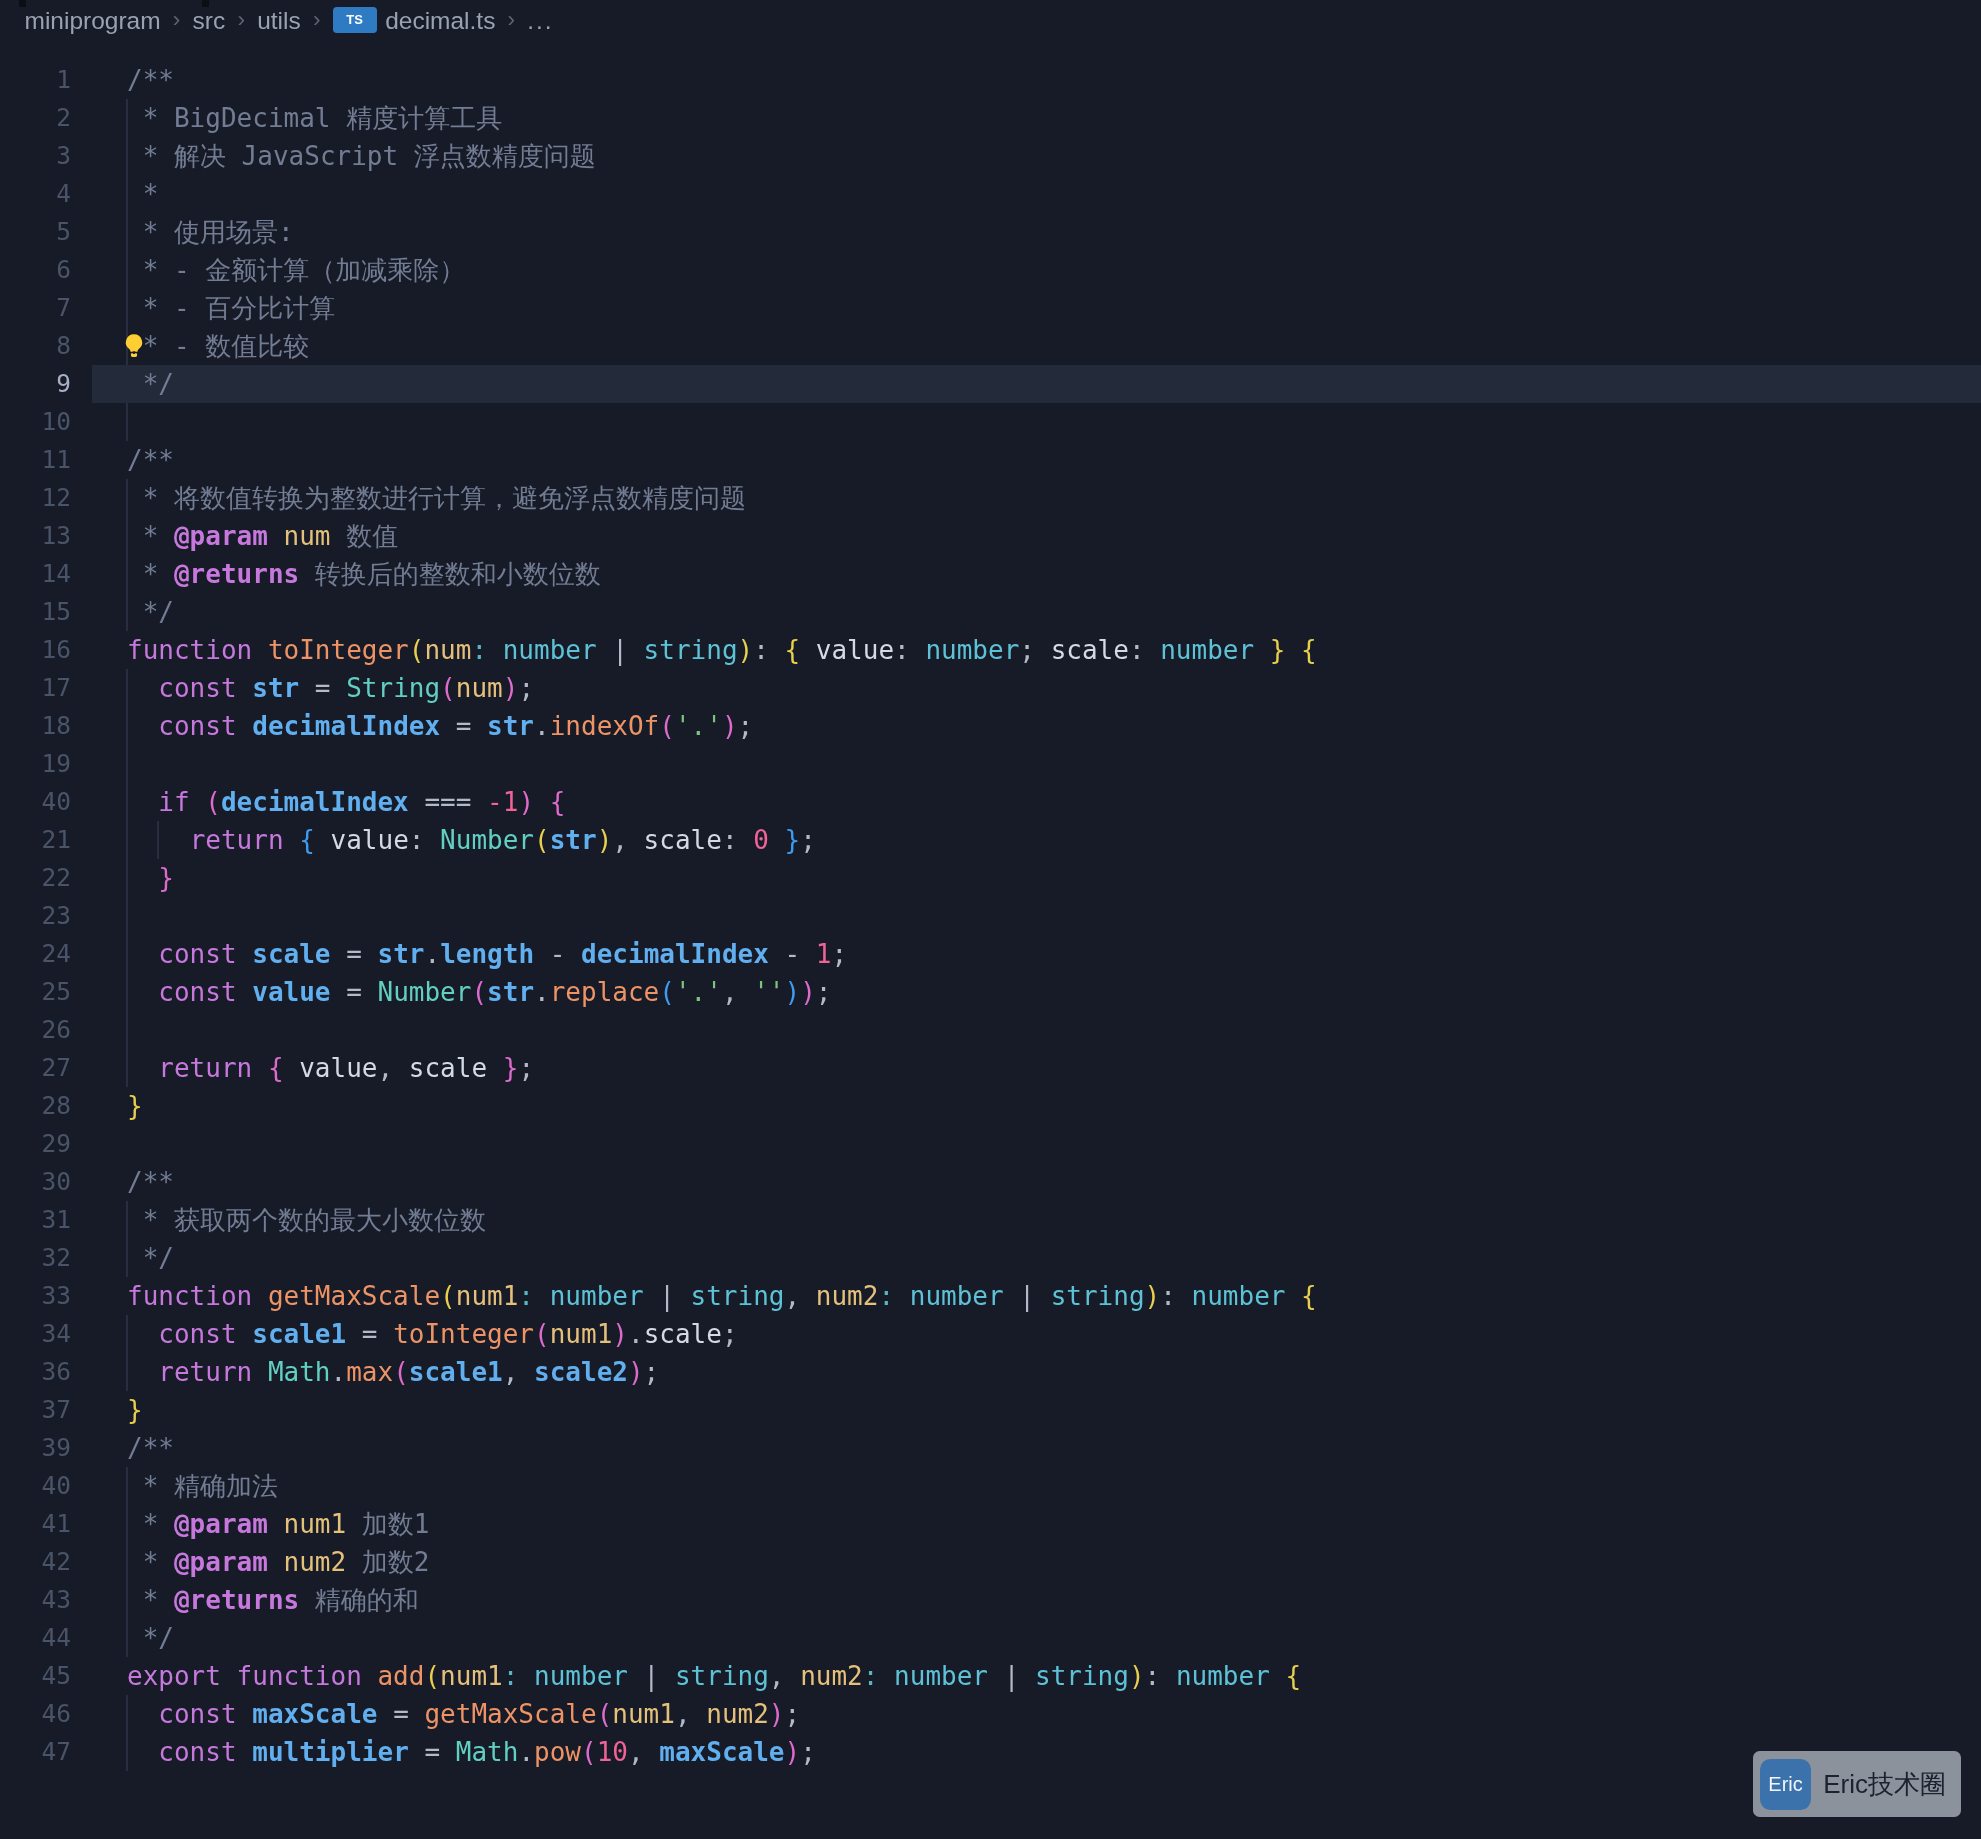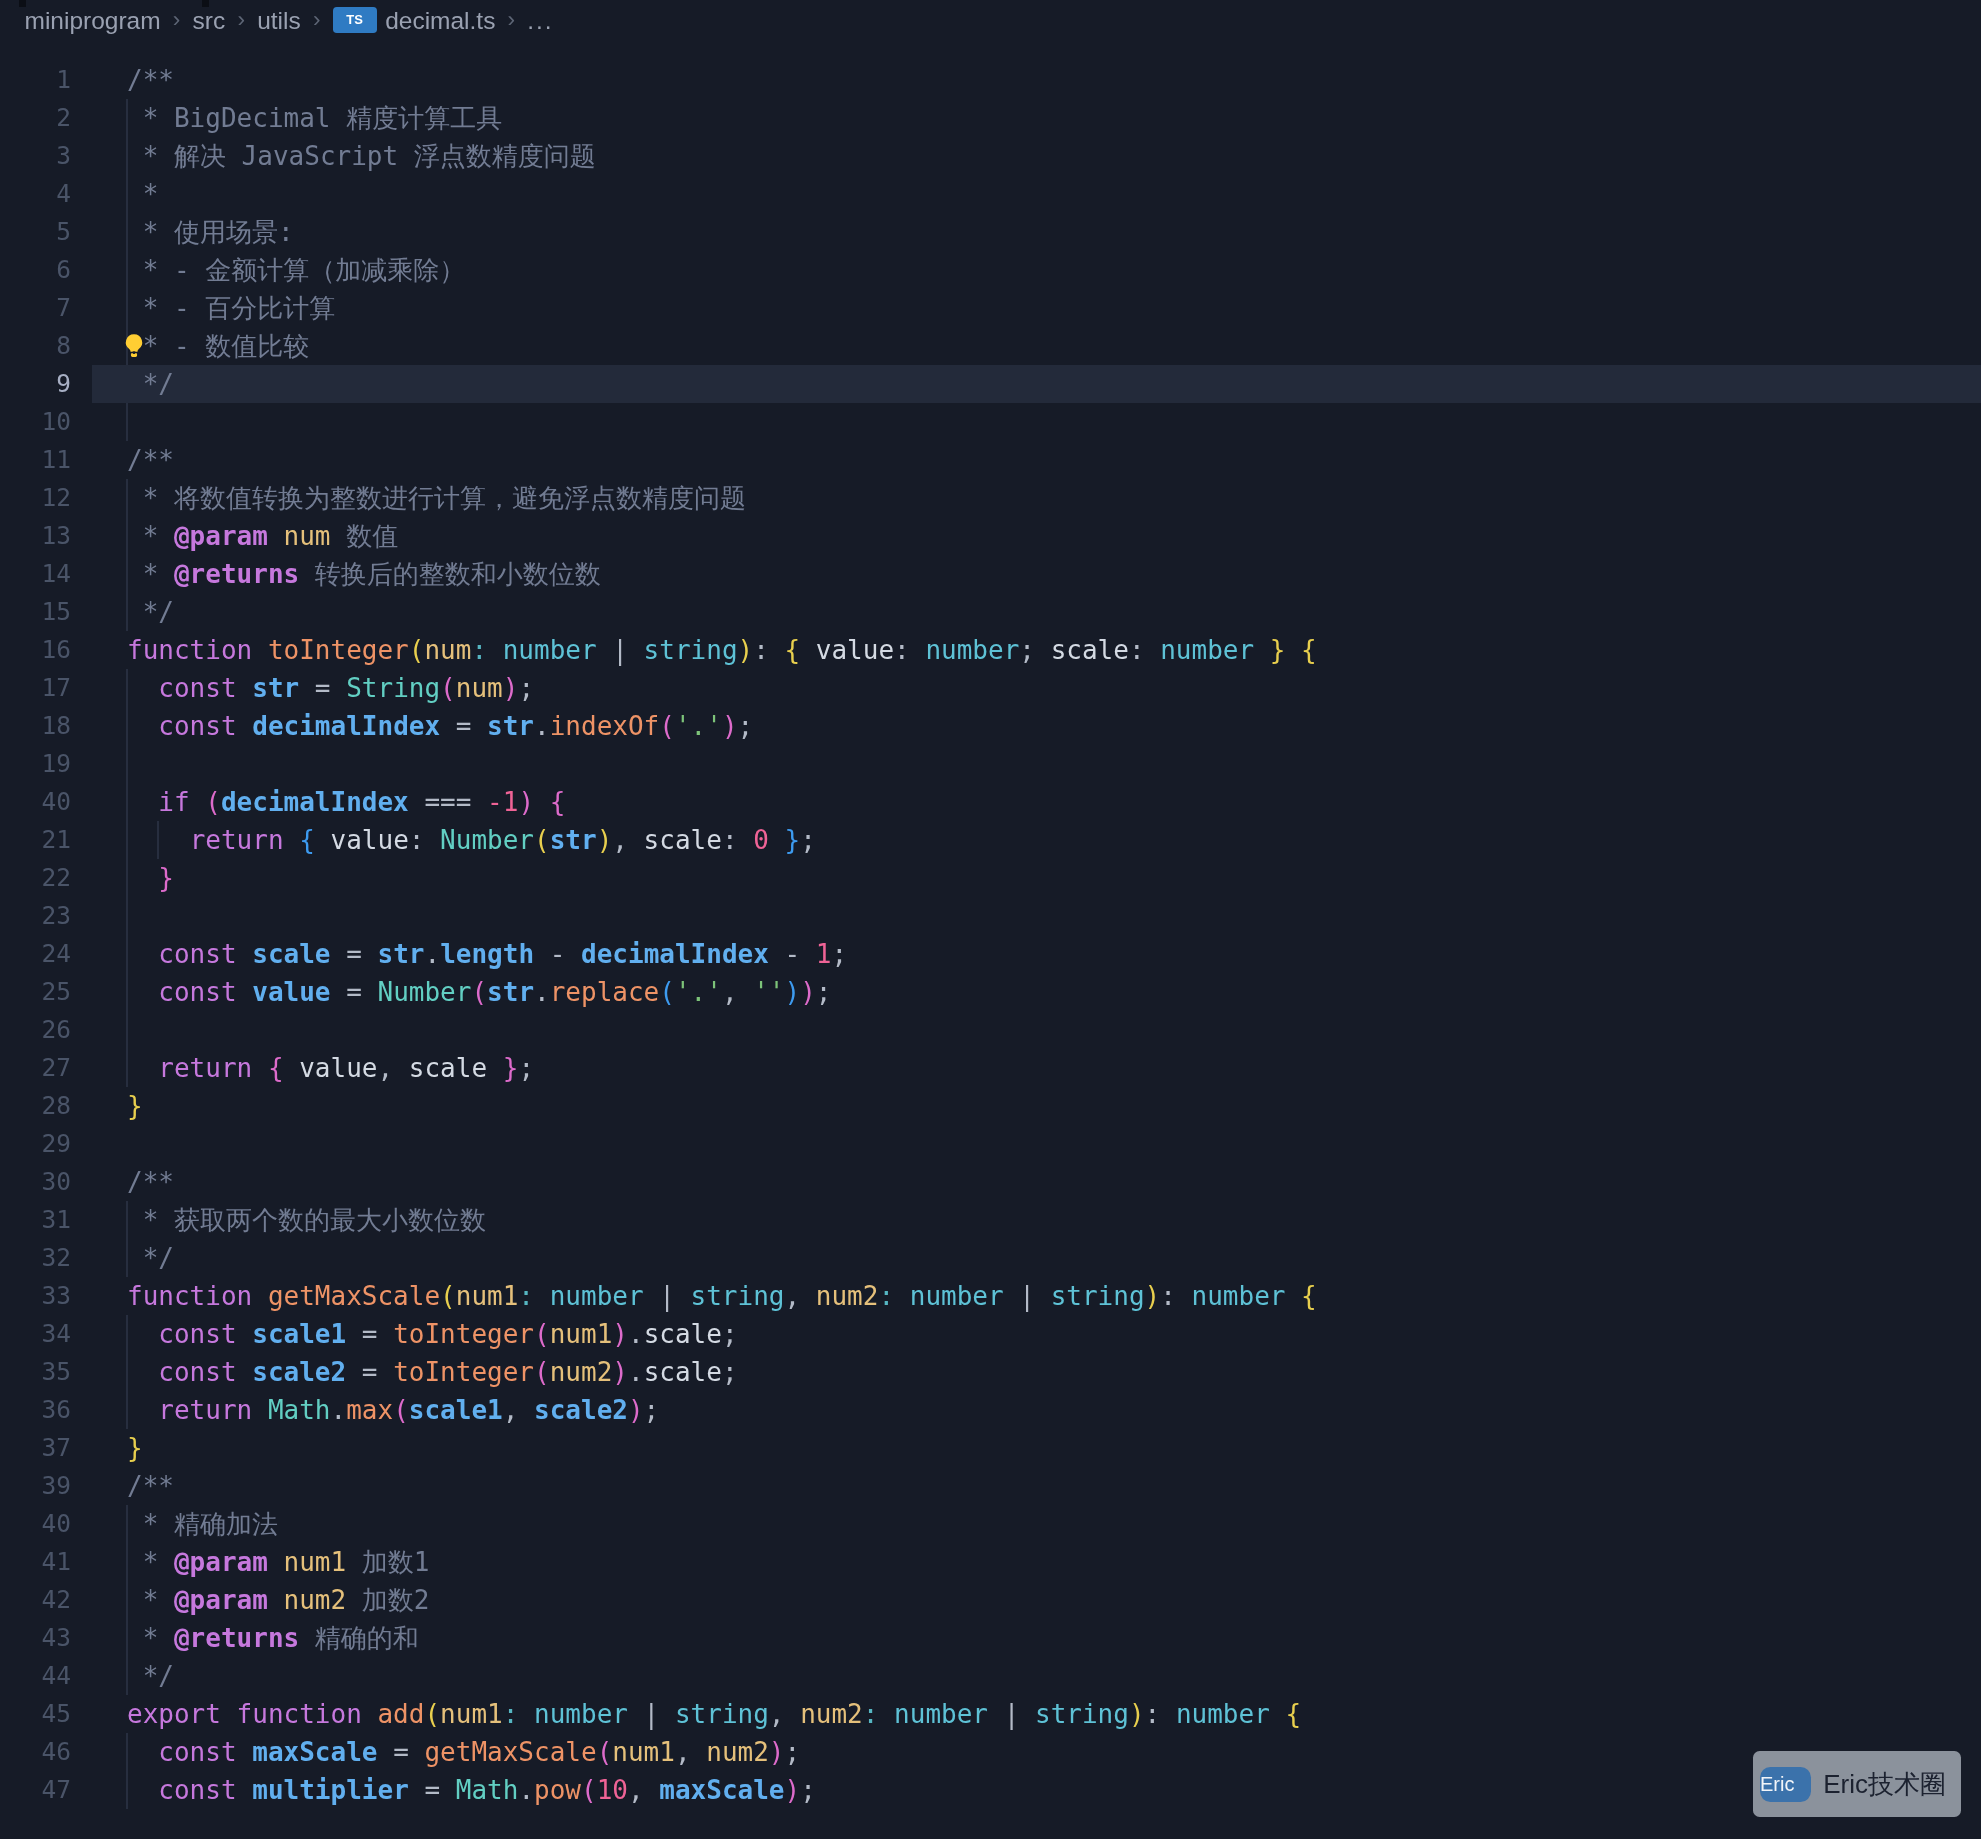--- a/index.html
+++ b/index.html
@@ -63,22 +63,22 @@
   .tk-tag{color:var(--jsdoc_tag);font-weight:bold;}
   .bulb{position:absolute;left:120px;top:4.7px;width:28px;height:28px;cursor:pointer;z-index:3;}
   
   .watermark{
     position:absolute;right:20px;bottom:22.6px;height:66px;
     display:flex;align-items:center;gap:12.2px;
     padding:0 15px 0 7.5px;border-radius:6.6px;
     background:rgba(150,156,166,0.92);
   }
   .wm-icon{
-    width:51px;height:35px;border-radius:10.4px;flex:0 0 auto;
-    display:flex;align-items:center;
+    width:51px;height:51px;border-radius:10.4px;flex:0 0 auto;
+    display:flex;align-items:center;justify-content:center;
     background:var(--watermark_icon_bg);color:var(--watermark_icon_fg);
     font-size:20px;
   }
   .wm-label{color:var(--watermark_fg);font-size:26px;font-weight:500;white-space:nowrap;}
 </style>
 </head>
 <body>
 
 <div class="top-strip">
   <div class="notch" style="left:19px"></div>
@@ -252,25 +252,20 @@
       <span class="ln">33</span>
       <span class="code"><span class="tk-k">function</span><span class="tk-o"> </span><span class="tk-f">getMaxScale</span><span class="tk-y">(</span><span class="tk-p">num1</span><span class="tk-cy">:</span><span class="tk-o"> </span><span class="tk-t">number</span><span class="tk-o"> | </span><span class="tk-t">string</span><span class="tk-o">, </span><span class="tk-p">num2</span><span class="tk-cy">:</span><span class="tk-o"> </span><span class="tk-t">number</span><span class="tk-o"> | </span><span class="tk-t">string</span><span class="tk-y">)</span><span class="tk-o">: </span><span class="tk-t">number</span><span class="tk-o"> </span><span class="tk-y">{</span></span>
     </div>
     <div class="line">
       <div class="guide" style="left: 126px;"></div>
       <span class="ln">34</span>
       <span class="code"><span class="tk-o">  </span><span class="tk-k">const</span><span class="tk-o"> </span><span class="tk-v">scale1</span><span class="tk-o"> = </span><span class="tk-f">toInteger</span><span class="tk-m">(</span><span class="tk-p">num1</span><span class="tk-m">)</span><span class="tk-o">.</span><span class="tk-w">scale</span><span class="tk-o">;</span></span>
     </div>
     <div class="line">
       <div class="guide" style="left: 126px;"></div>
-      <span class="ln">35</span>
-      <span class="code"><span class="tk-o">  </span><span class="tk-k">const</span><span class="tk-o"> </span><span class="tk-v">scale2</span><span class="tk-o"> = </span><span class="tk-f">toInteger</span><span class="tk-m">(</span><span class="tk-p">num2</span><span class="tk-m">)</span><span class="tk-o">.</span><span class="tk-w">scale</span><span class="tk-o">;</span></span>
-    </div>
-    <div class="line">
-      <div class="guide" style="left: 126px;"></div>
       <span class="ln">36</span>
       <span class="code"><span class="tk-o">  </span><span class="tk-k">return</span><span class="tk-o"> </span><span class="tk-b">Math</span><span class="tk-o">.</span><span class="tk-f">max</span><span class="tk-m">(</span><span class="tk-v">scale1</span><span class="tk-o">, </span><span class="tk-v">scale2</span><span class="tk-m">)</span><span class="tk-o">;</span></span>
     </div>
     <div class="line">
       <span class="ln">37</span>
       <span class="code"><span class="tk-y">}</span></span>
     </div>
     <div class="line">
       <span class="ln">39</span>
       <span class="code"><span class="tk-c">/**</span></span>

